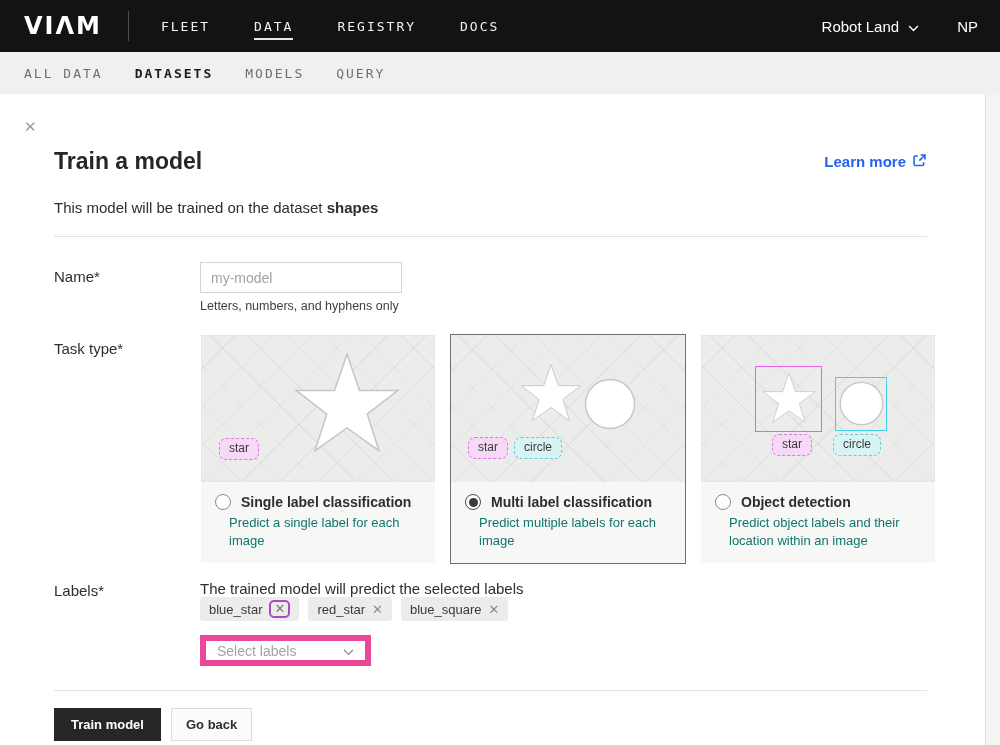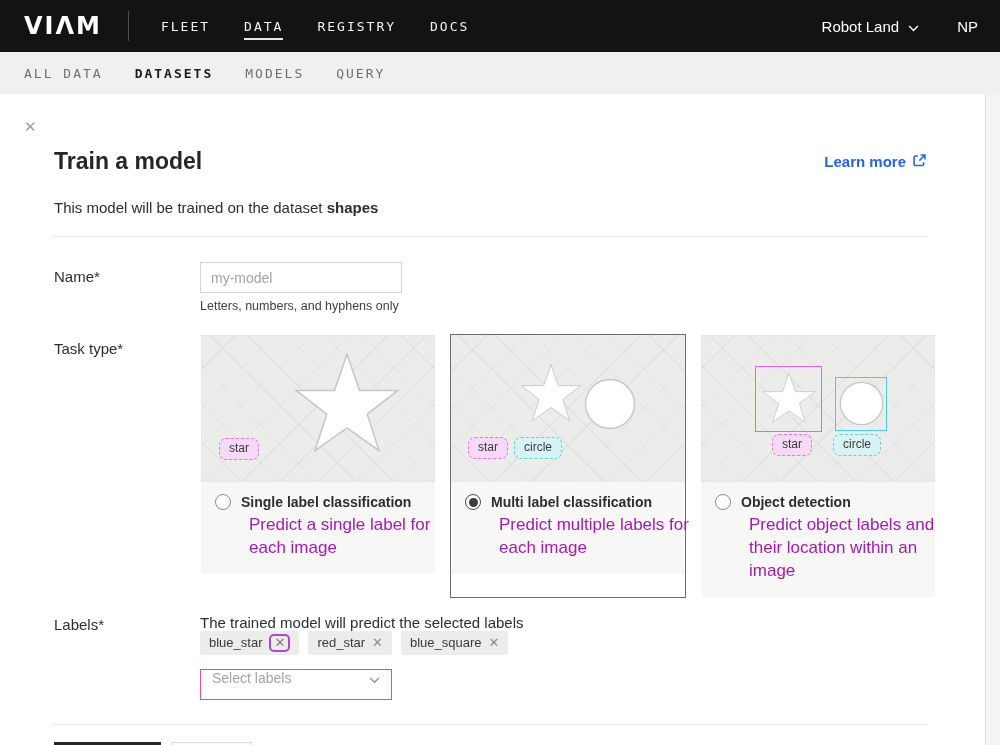--- a/index.html
+++ b/index.html
@@ -13,21 +13,21 @@
   }
   .mono { font-family:"DejaVu Sans Mono","Liberation Mono",monospace; }
 
   
   .topnav {
     height:52px; background:#121313; display:flex; align-items:center;
     padding:0 22px 0 24px; color:#fff;
   }
   .logo { font-weight:bold; font-size:24px; letter-spacing:2px; color:#fff; font-family:"DejaVu Sans",sans-serif; }
   .logo-sep { width:1px; height:30px; background:#4c4d4d; margin:0 32px 0 26px; }
-  .topnav-items { display:flex; align-items:center; gap:34px; }
+  .topnav-items { display:flex; align-items:center; gap:44px; }
   .topnav-item {
     font-size:13px; letter-spacing:2px; color:#f2f2f2; cursor:pointer;
     padding:6px 0; position:relative;
   }
   .topnav-item.active { border-bottom:2px solid #e8e8e8; padding-bottom:4px; }
   .topnav-right { margin-left:auto; display:flex; align-items:center; gap:38px; }
   .try-viam {
     background:#4b4c4d; color:#fff; font-size:13px; letter-spacing:2px;
     padding:10px 15px; border:none; cursor:pointer;
   }
@@ -91,21 +91,21 @@
   .card-title-row { display:flex; align-items:center; gap:10px; }
   .radio {
     width:16px; height:16px; border-radius:50%; border:1.5px solid #8b8b8b;
     flex:none; position:relative; background:#fff;
   }
   .radio.checked { border-color:#4b4b4b; }
   .radio.checked::after {
     content:""; position:absolute; inset:2.5px; border-radius:50%; background:#3d3d3d;
   }
   .card-title { font-size:14px; font-weight:bold; color:#2e2e2e; }
-  .card-desc { font-size:17px; color:#a21caf; margin-top:4px; margin-left:34px; line-height:1.35; width:190px; }
+  .card-desc { font-size:13px; color:#0f766e; margin-top:4px; margin-left:14px; line-height:1.35; width:190px; }
 
   .shape { position:absolute; }
   .shape-tag {
     position:absolute; font-size:12px; color:#3a3a3a; padding:2px 9px;
     border-radius:7px; line-height:1.3;
   }
   .shape-tag.pink { background:#f6d9f6; border:1px dashed #df76df; }
   .shape-tag.cyan { background:#d8f3f5; border:1px dashed #67cbd9; }
   .bbox { position:absolute; }
   .bbox.pink { border:1.5px solid #e95fe9; }
@@ -116,22 +116,22 @@
   .chips { display:flex; gap:9px; }
   .chip {
     background:#ececeb; border-radius:3px; font-size:13px; color:#3a3a3a;
     padding:3px 9px; display:flex; align-items:center; gap:7px;
   }
   .chip-x { color:#8b8b8b; font-size:13px; cursor:pointer; line-height:1; }
   .chip-x.focused {
     border:2px solid #a34fc0; border-radius:5px; padding:0 3px 1px 3px; color:#7c7c7c;
   }
   .select-box {
-    margin-top:14px; width:192px; height:31px; border:1px solid #ec4899; background:#fff;
-    display:flex; justify-content:space-between;
+    margin-top:14px; width:171px; height:31px; border:6px solid #ec4899; background:#fff;
+    display:flex; align-items:center; justify-content:space-between;
     padding:0 11px; cursor:pointer;
   }
   .select-placeholder { font-size:14px; color:#a3a3a3; }
 
   
   .footer-divider { height:1px; background:#e3e3e3; margin:24px 58px 0 54px; }
   .footer { display:flex; gap:10px; padding:17px 0 0 54px; }
   .btn-primary {
     background:#262626; color:#fff; border:none; font-size:13px; font-weight:bold;
     padding:8px 17px; cursor:pointer; font-family:"Liberation Sans",sans-serif;

